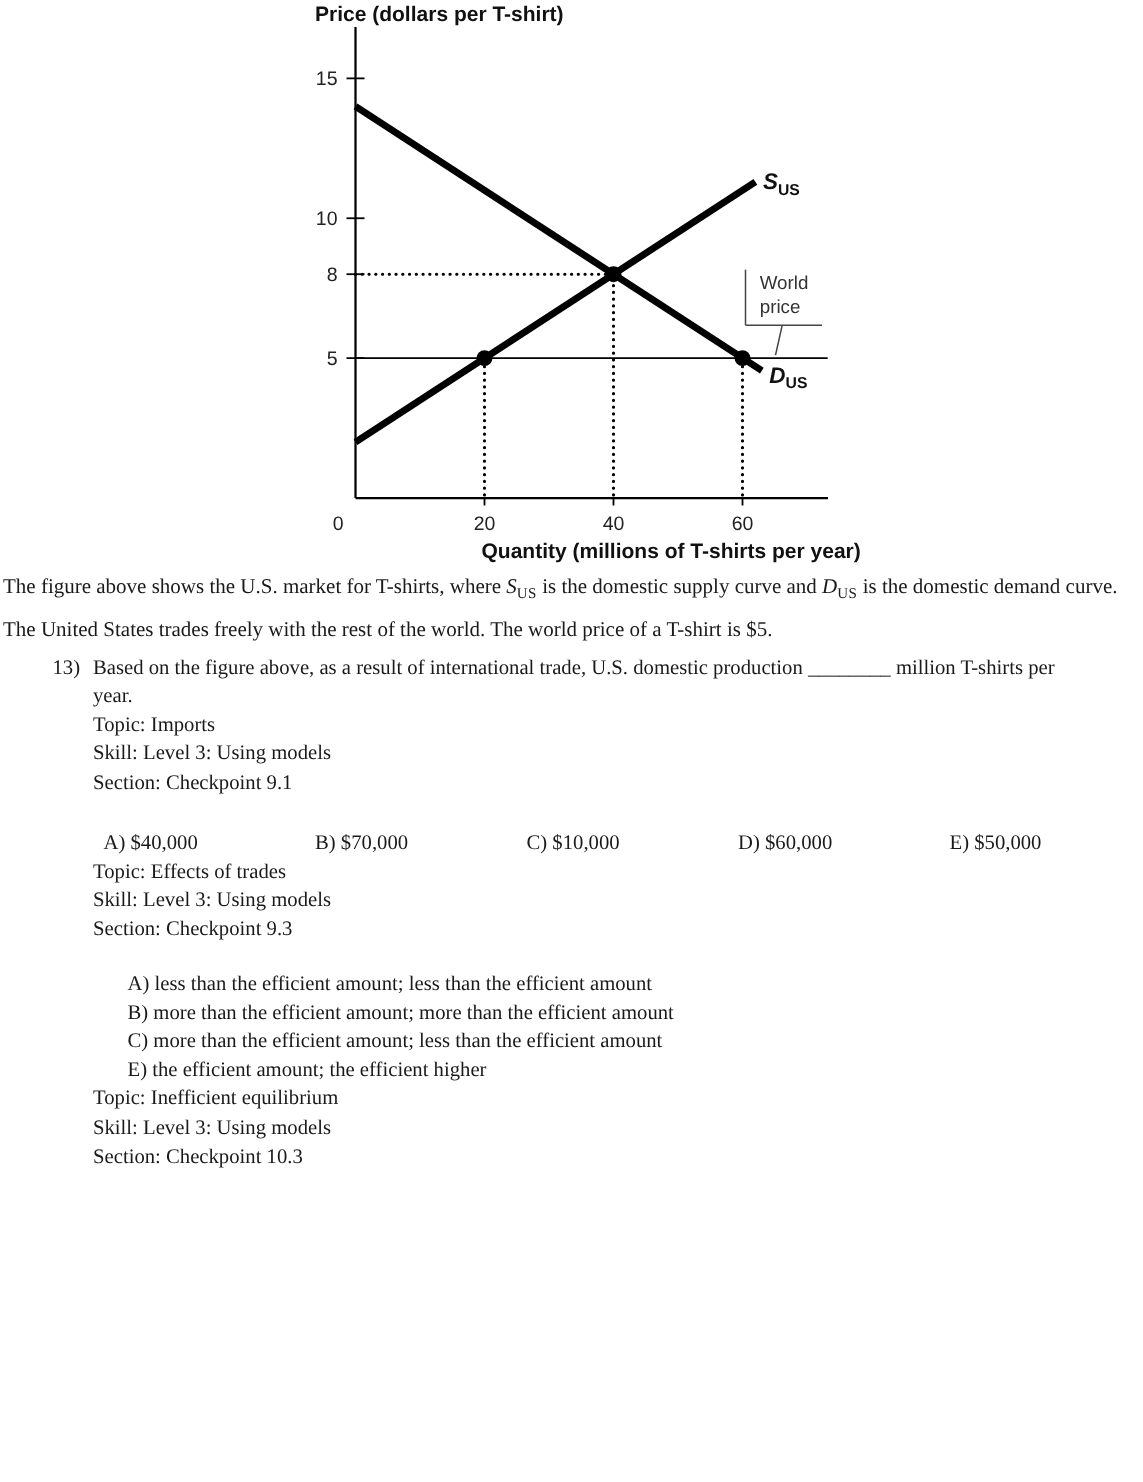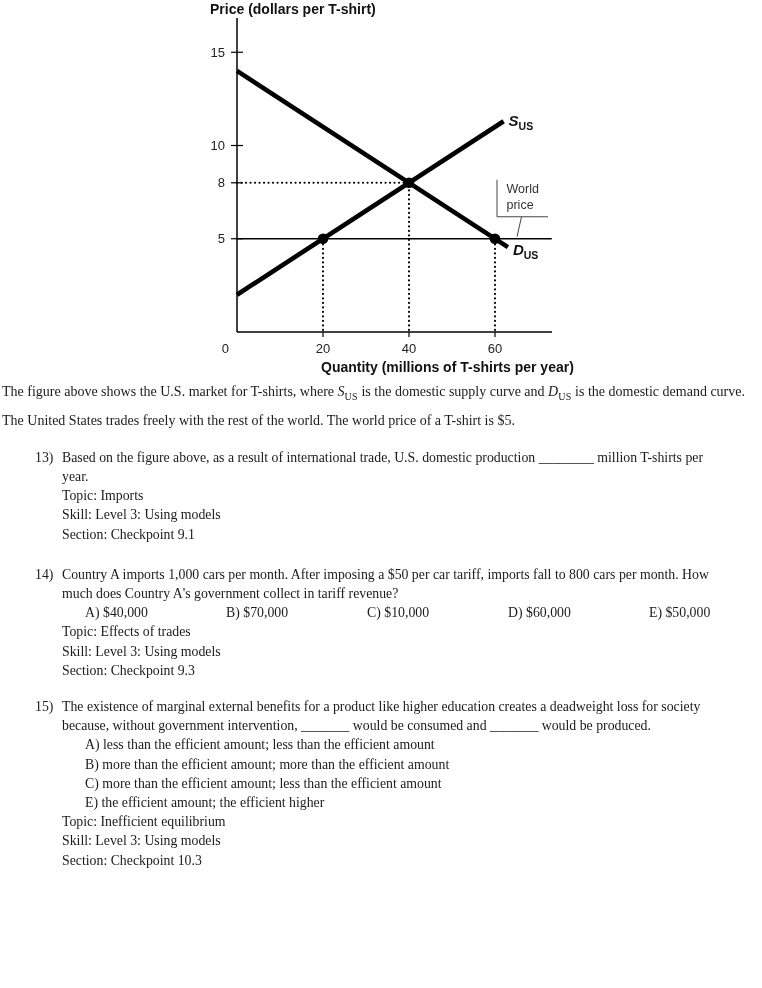--- a/index.html
+++ b/index.html
@@ -18,28 +18,28 @@
   svg .ann-text    { font-size: 12.5px; fill: #333; }
 
   .caption {
     margin: 2px 0 1px 0; padding-left: 2px;
     font-size: 14px; line-height: 24.5px; max-width: 760px;
   }
   .caption i { font-style: italic; }
   .caption sub { font-size: 10px; letter-spacing: 0.3px; }
 
   .q { margin: 0 0 0 35px; font-size: 13.8px; line-height: 19.2px; }
-  .q13 { margin-top: 14px; }
+  .q13 { margin-top: 1px; }
   .q14 { margin-top: 21px; }
   .q15 { margin-top: 17px; }
   .qrow { display: flex; }
   .qnum { width: 27px; flex: none; }
   .qtext { width: 670px; }
   .opts { margin-left: 50px; }
-  .opts-row { margin-left: 50px; display: flex; white-space: nowrap; align-items: flex-end; }
+  .opts-row { margin-left: 34px; display: flex; white-space: nowrap; align-items: flex-end; }
   .opts-row .opt { width: 141px; flex: none; }
   .meta { margin-left: 27px; }
 </style>
 </head>
 <body>
 
 <div class="page">
 
   <div class="chart-wrap">
     <svg width="400" height="378" viewBox="0 0 400 378" aria-label="US T-shirt market chart">
@@ -90,43 +90,35 @@
       <div class="qtext">Based on the figure above, as a result of international trade, U.S. domestic production ________ million T-shirts per year.</div>
     </div>
     <div class="meta">
       <div>Topic: Imports</div>
       <div>Skill: Level 3: Using models</div>
       <div>Section: Checkpoint 9.1</div>
     </div>
   </div>
 
   <div class="q q14">
-    <div class="qrow">
-      <span class="qnum">14)</span>
-      <div class="qtext">Country A imports 1,000 cars per month. After imposing a $50 per car tariff, imports fall to 800 cars per month. How much does Country A's government collect in tariff revenue?</div>
-    </div>
     <div class="opts-row">
       <span class="opt">A) $40,000</span>
       <span class="opt">B) $70,000</span>
       <span class="opt">C) $10,000</span>
       <span class="opt">D) $60,000</span>
       <span class="opt">E) $50,000</span>
     </div>
     <div class="meta">
       <div>Topic: Effects of trades</div>
       <div>Skill: Level 3: Using models</div>
       <div>Section: Checkpoint 9.3</div>
     </div>
   </div>
 
   <div class="q q15">
-    <div class="qrow">
-      <span class="qnum">15)</span>
-      <div class="qtext">The existence of marginal external benefits for a product like higher education creates a deadweight loss for society because, without government intervention, _______ would be consumed and _______ would be produced.</div>
-    </div>
     <div class="opts">
       <div class="opt">A) less than the efficient amount; less than the efficient amount</div>
       <div class="opt">B) more than the efficient amount; more than the efficient amount</div>
       <div class="opt">C) more than the efficient amount; less than the efficient amount</div>
       <div class="opt">E) the efficient amount; the efficient higher</div>
     </div>
     <div class="meta">
       <div>Topic: Inefficient equilibrium</div>
       <div>Skill: Level 3: Using models</div>
       <div>Section: Checkpoint 10.3</div>

